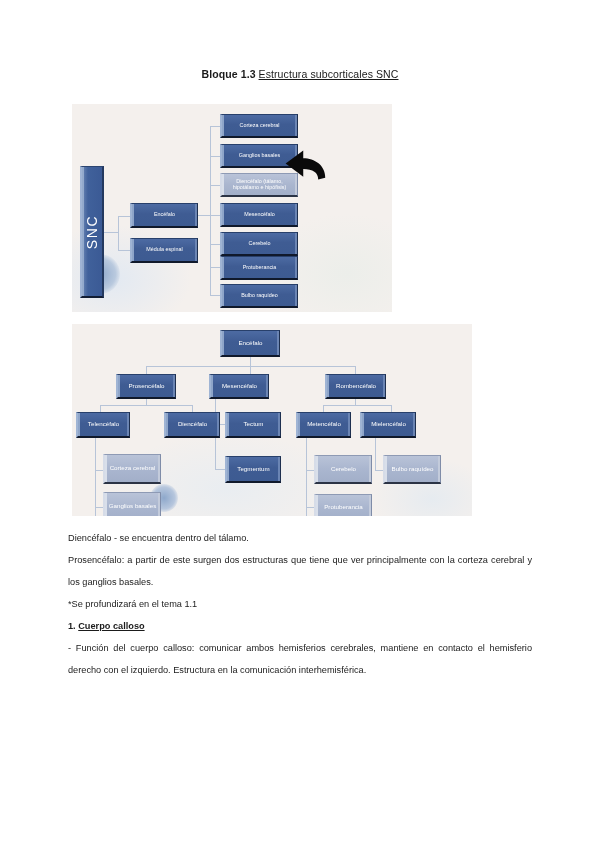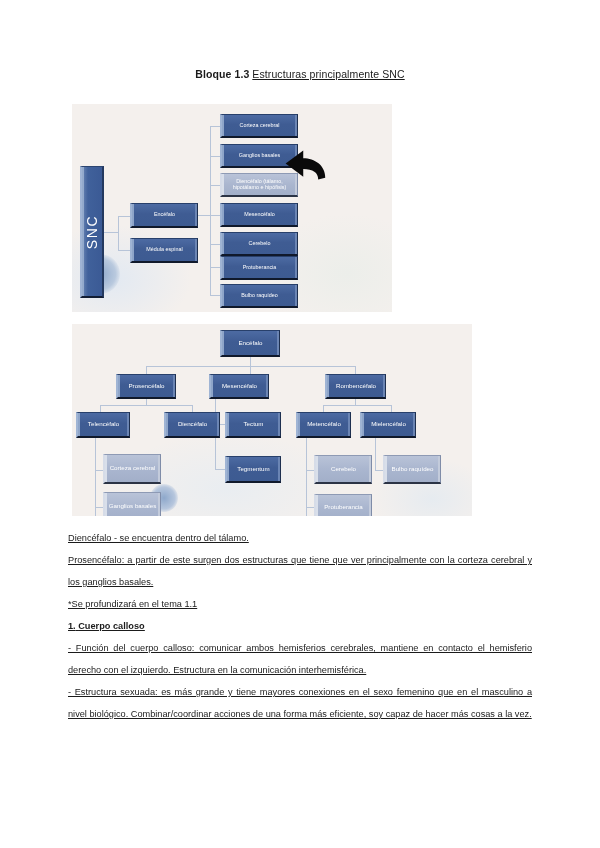--- a/index.html
+++ b/index.html
@@ -123,21 +123,21 @@
   .p-just { text-align: justify; }
   .p-head { font-weight: bold; }
   .p-head .ul { text-decoration: underline; }
 </style>
 </head>
 <body>
 
 <div class="page">
 
   <div class="title-row">
-    <span class="title-bold">Bloque 1.3</span><span>&nbsp;</span><span class="title-underline">Estructuras principalmente SNC</span>
+    <span class="title-bold">Bloque 1.3</span><span>&nbsp;</span><span class="title-underline">Estructura subcorticales SNC</span>
   </div>
 
   <div class="diagram" id="diagram1">
 
     <div class="wash" style="left:-40px; top:120px; width:160px; height:110px; background:radial-gradient(ellipse at center, #e2e9f2 0%, rgba(244,240,237,0) 70%);"></div>
     <div class="wash" style="left:190px; top:110px; width:170px; height:120px; background:radial-gradient(ellipse at center, #eceeea 0%, rgba(244,240,237,0) 72%);"></div>
     <div class="wash" style="left:8px; top:150px; width:40px; height:40px; background:radial-gradient(circle at center, #8fa9cc 0%, #b9c9de 55%, rgba(244,240,237,0) 75%);"></div>
 
     <div class="snc-bar">
       <span>SNC</span>
@@ -273,22 +273,21 @@
       <span>Cerebelo</span>
     </div>
     <div class="node light" style="left:242px; top:170px; width:58px; height:28px;">
       <span>Protuberancia</span>
     </div>
     <div class="node light" style="left:311px; top:131px; width:58px; height:29px;">
       <span>Bulbo raquídeo</span>
     </div>
   </div>
 
-  <div class="body-text" style="top:527px;text-decoration:underline;">
+  <div class="body-text" style="top:527px;">
     <p>Diencéfalo - se encuentra dentro del tálamo.</p>
     <p class="p-just">Prosencéfalo: a partir de este surgen dos estructuras que tiene que ver principalmente con la corteza cerebral y los ganglios basales.</p>
     <p>*Se profundizará en el tema 1.1</p>
     <p class="p-head"><span>1.</span> <span class="ul">Cuerpo calloso</span></p>
     <p class="p-just">- Función del cuerpo calloso: comunicar ambos hemisferios cerebrales, mantiene en contacto el hemisferio derecho con el izquierdo. Estructura en la comunicación interhemisférica.</p>
-    <p class="p-just">- Estructura sexuada: es más grande y tiene mayores conexiones en el sexo femenino que en el masculino a nivel biológico. Combinar/coordinar acciones de una forma más eficiente, soy capaz de hacer más cosas a la vez.</p>
   </div>
 
 </div>
 
 </body></html>

